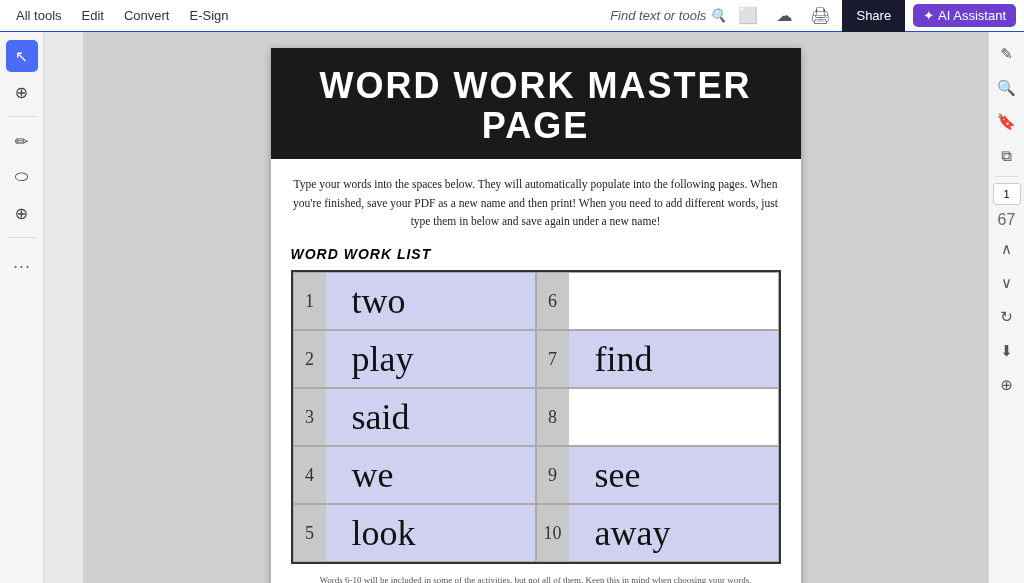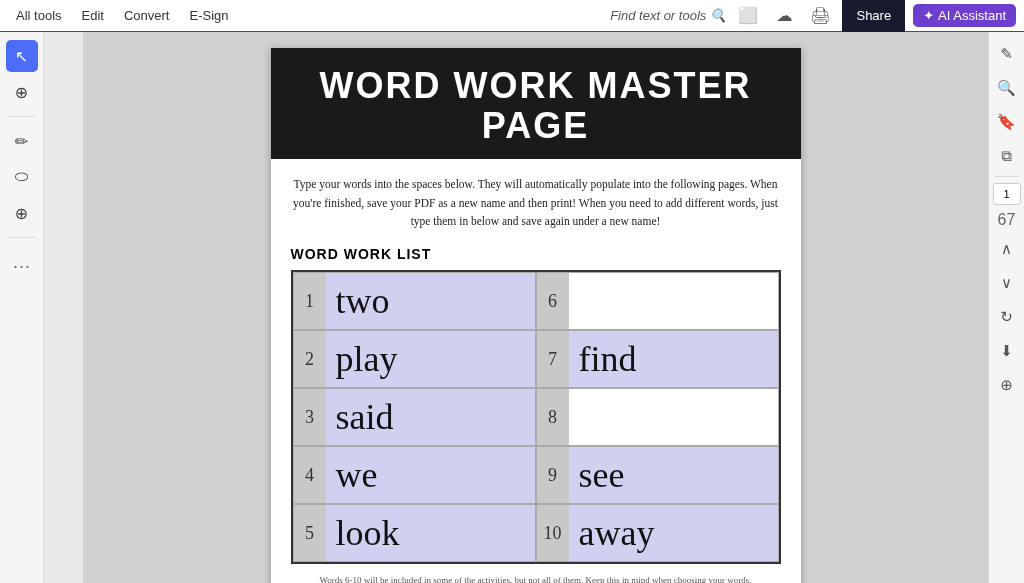--- a/index.html
+++ b/index.html
@@ -81,42 +81,42 @@
 
     .page-body { padding: 16px 20px; }
 
     .instructions {
       font-size: 11.5px; text-align: center; color: #222;
       line-height: 1.6; margin-bottom: 16px; font-family: Georgia, serif;
     }
 
     .word-work-label {
       font-size: 14px; font-weight: bold; letter-spacing: 1px;
-      margin-bottom: 8px; font-family: Arial, sans-serif;
+      margin-bottom: 8px; font-family: Arial, sans-serif; font-style: italic;
     }
 
     .word-grid {
       display: grid; grid-template-columns: 1fr 1fr;
       border: 2px solid #333; width: 100%;
     }
 
     .word-cell {
       display: flex; align-items: center;
       border: 1px solid #aaa;
     }
 
     .cell-num {
       background: #c8c8c8; color: #333; font-size: 18px;
       padding: 8px 6px; min-width: 32px; text-align: center;
       align-self: stretch; display: flex; align-items: center;
       justify-content: center; font-family: Georgia, serif;
     }
 
     .cell-word {
-      background: #d0d0f0; flex: 1; padding: 6px 10px;
+      background: #d0d0f0; flex: 1; padding: 6px 26px;
       font-size: 36px; font-family: Georgia, serif; color: #111;
       min-height: 56px; display: flex; align-items: center;
     }
 
     .cell-word.right-col {
       background: #d0d0f0;
     }
 
     .footnote {
       font-size: 9px; text-align: center; color: #555;

